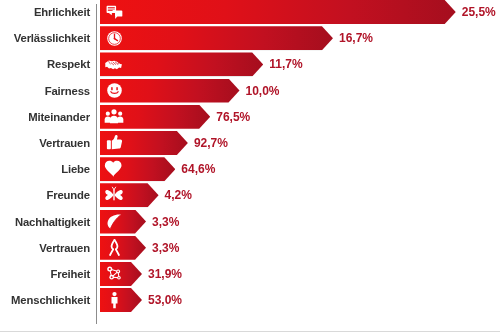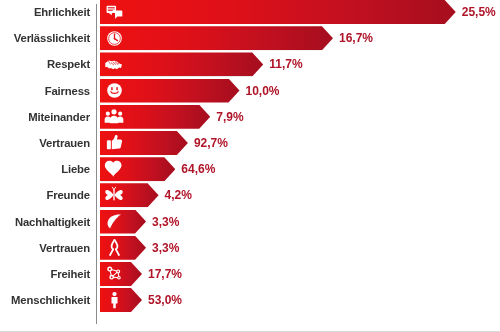--- a/index.html
+++ b/index.html
@@ -160,21 +160,21 @@
               <svg viewBox="0 0 24 24" width="20" height="20" fill="#fff">
                 <circle cx="4.6" cy="8" r="2.5"></circle>
                 <path d="M0.8 19v-4.1c0-2 1.7-3.4 3.8-3.4s3.8 1.4 3.8 3.4V19z"></path>
                 <circle cx="19.4" cy="8" r="2.5"></circle>
                 <path d="M15.6 19v-4.1c0-2 1.7-3.4 3.8-3.4s3.8 1.4 3.8 3.4V19z"></path>
                 <circle cx="12" cy="5.8" r="3.1"></circle>
                 <path d="M7.2 19.4v-4.9c0-2.4 2.1-4.1 4.8-4.1s4.8 1.7 4.8 4.1v4.9z"></path>
               </svg>
             </span>
           </div>
-          <span class="val-label">7,9%</span>
+          <span class="val-label">76,5%</span>
         </div>
       </div>
       <div class="row">
         <div class="cat-label">Vertrauen</div>
         <div class="bar-wrap">
           <div class="bar" style="width: 87.885px;">
             <span class="bar-icon">
               <svg viewBox="0 0 24 24" width="19" height="19" fill="#fff">
                 <path d="M8.6 20.5V9.6c1.5-0.6 2.6-1.8 3.1-3.3l0.8-2.6c0.3-1 1.2-1.5 2.1-1.2 1 0.3 1.5 1.3 1.3 2.3l-0.8 3.5h4.4c1.3 0 2.3 1.2 2 2.5l-1.6 7.1c-0.2 1.1-1.2 1.8-2.3 1.8z"></path>
                 <rect x="2.4" y="9.2" width="5" height="11.3" rx="1.1"></rect>
@@ -256,21 +256,21 @@
                 <circle cx="6" cy="6.4" r="1.4" fill="#e0111c"></circle>
                 <circle cx="16.6" cy="9.4" r="2.5" fill="#fff"></circle>
                 <circle cx="16.6" cy="9.4" r="1.05" fill="#e0111c"></circle>
                 <circle cx="8.4" cy="16.6" r="2.9" fill="#fff"></circle>
                 <circle cx="8.4" cy="16.6" r="1.25" fill="#e0111c"></circle>
                 <circle cx="17.6" cy="17.4" r="2.3" fill="#fff"></circle>
                 <circle cx="17.6" cy="17.4" r="0.95" fill="#e0111c"></circle>
               </svg>
             </span>
           </div>
-          <span class="val-label">17,7%</span>
+          <span class="val-label">31,9%</span>
         </div>
       </div>
       <div class="row">
         <div class="cat-label">Menschlichkeit</div>
         <div class="bar-wrap">
           <div class="bar" style="width: 42px;">
             <span class="bar-icon">
               <svg viewBox="0 0 24 24" width="19" height="19" fill="#fff">
                 <circle cx="12" cy="3.9" r="2.7"></circle>
                 <path d="M8.2 7.6h7.6v8.2h-2.2v6.1h-3.2v-6.1H8.2z"></path>

